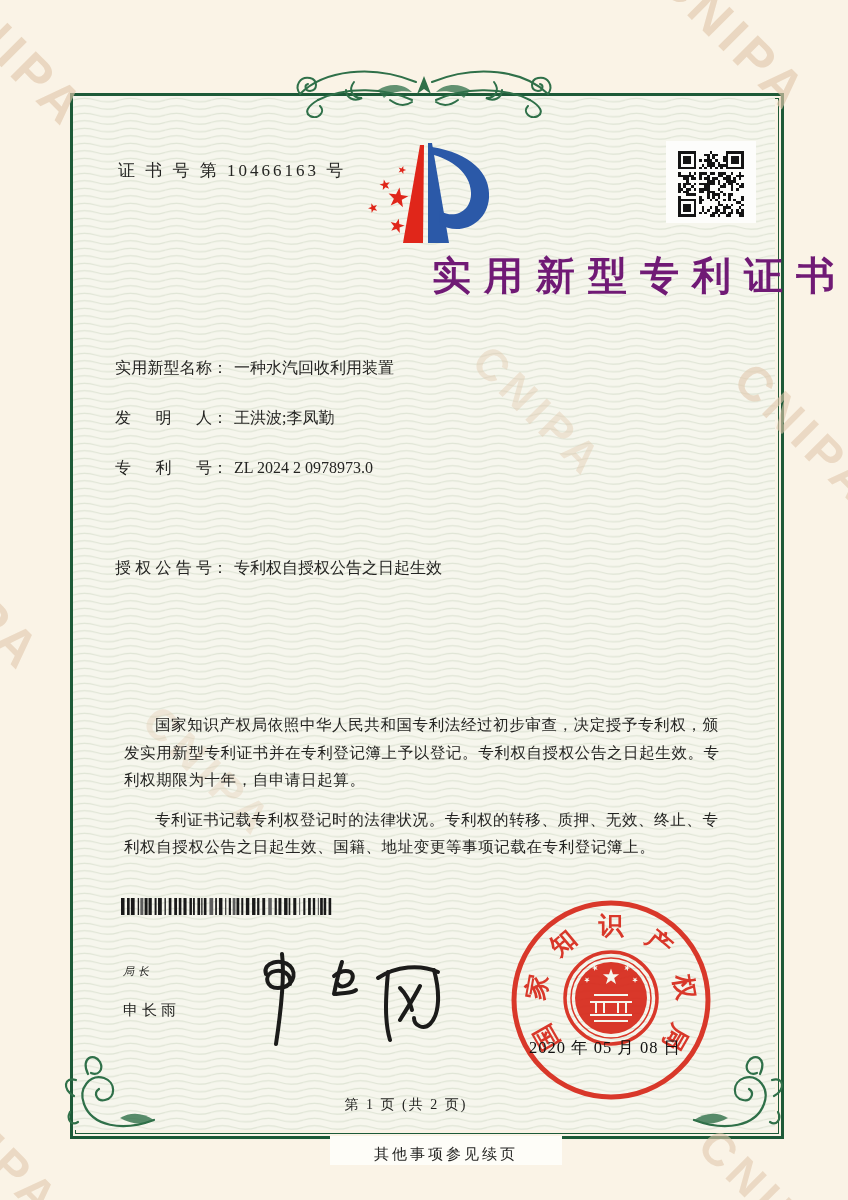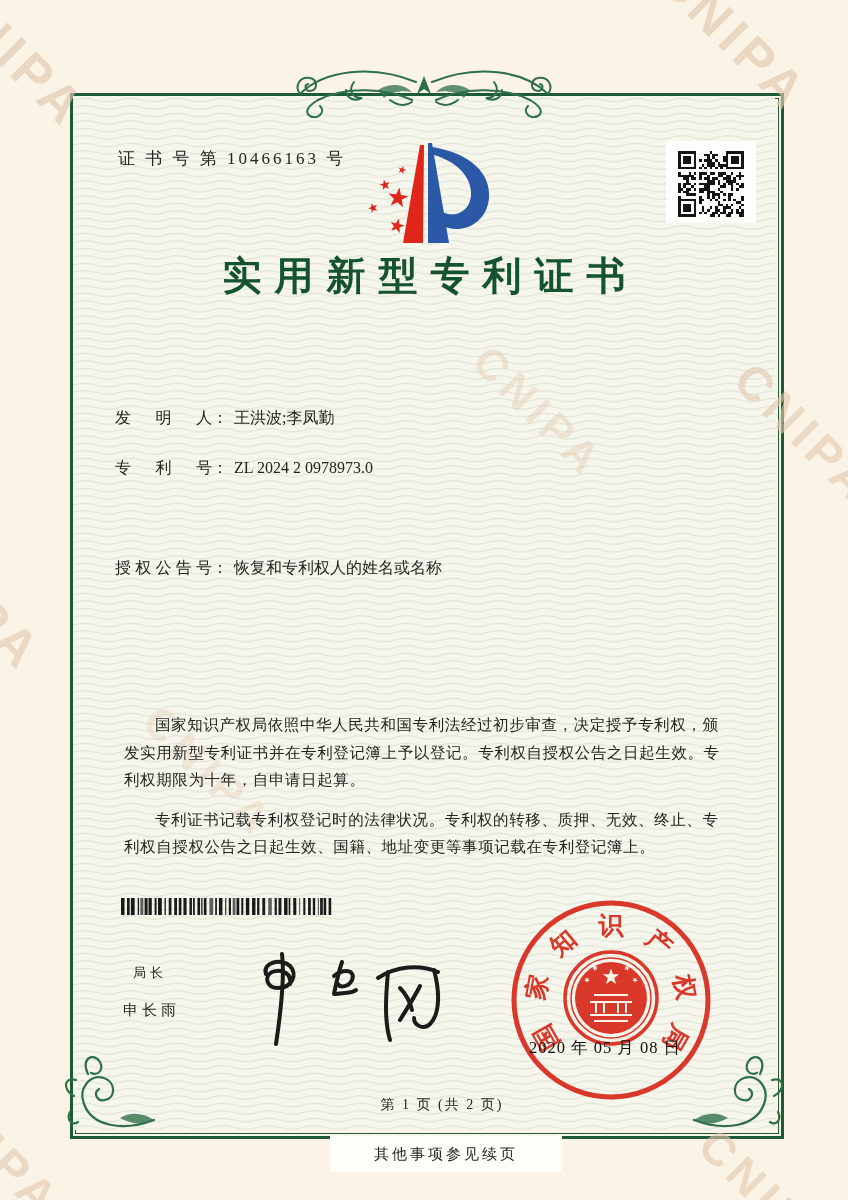--- a/index.html
+++ b/index.html
@@ -34,42 +34,42 @@
          border:3px solid var(--green);z-index:0;}
   #frame::before{content:"";position:absolute;inset:2px;border:1px solid var(--green);}
   #waves{position:absolute;inset:0;z-index:0;}
   .orn{position:absolute;z-index:2;pointer-events:none;}
   #flourish{left:294px;top:60px;}
   #corner-bl{left:58px;top:1050px;}
   #corner-br{left:690px;top:1050px;}
 
   
   .abs{position:absolute;z-index:3;}
-  #cert-no{left:118px;top:147px;font-size:17px;letter-spacing:3px;text-align:right;}
+  #cert-no{left:118px;top:159px;font-size:17px;letter-spacing:3px;text-align:right;}
   #logo{left:352px;top:140px;}
   #qr-box{left:666px;top:141px;width:90px;height:82px;background:#fdfdfb;}
   #qr-svg{position:absolute;left:12px;top:10px;}
-  #title{left:0;top:249px;width:848px;text-align:center;font-size:39px;font-weight:bold;
-         letter-spacing:13px;text-indent:13px;color:#14532d;}
+  #title{left:0;top:249px;width:848px;text-align:right;font-size:39px;font-weight:bold;
+         letter-spacing:13px;text-indent:13px;color:#701a75;}
   .row{left:115px;height:24px;font-size:16px;white-space:nowrap;}
   .row .label{display:inline-block;width:97px;text-align:justify;text-align-last:justify;vertical-align:bottom;}
   .row .colon{margin-right:6px;}
   .pair2{position:absolute;left:320px;top:0;}
   .pair2 .label{width:86px;}
   #paras{left:112px;top:699px;width:634px;font-size:15.5px;line-height:27.5px;letter-spacing:.6px;}
   #paras p{margin:12px;text-indent:2em;}
   #barcode{left:121px;top:898px;width:216px;height:17px;}
-  #chief-title{left:133px;top:964px;font-size:13px;letter-spacing:4px;}
+  #chief-title{left:123px;top:964px;font-size:11px;letter-spacing:4px;font-style:italic;}
   #chief-name{left:123px;top:1001px;font-size:15px;letter-spacing:4px;}
   #signature{left:238px;top:944px;}
   #seal{left:506px;top:895px;z-index:4;opacity:.92;}
   #seal-date{left:519px;top:1037px;width:172px;text-align:center;font-size:16.5px;
              letter-spacing:1px;z-index:5;color:#111;}
-  #page-foot{left:0;top:1096px;width:812px;text-align:center;font-size:14px;letter-spacing:2px;padding-left:36px;}
-  #note-box{left:330px;top:1136px;width:232px;height:36px;background:#fefdf8;
+  #page-foot{left:0;top:1096px;width:812px;text-align:center;font-size:14px;letter-spacing:2px;}
+  #note-box{left:330px;top:1136px;width:232px;height:29px;background:#fefdf8;
             text-align:center;font-size:15px;line-height:36px;letter-spacing:3px;z-index:3;}
 </style>
 </head>
 <body>
 
 <div id="page">
 
   <div class="wm wm1">CNIPA</div>
   <div class="wm wm2">CNIPA</div>
   <div class="wm wm3">CNIPA</div>
@@ -436,28 +436,31 @@
         <rect x="15" y="24" width="1" height="1" fill="#141414"></rect>
         <rect x="18" y="24" width="1" height="1" fill="#141414"></rect>
         <rect x="19" y="24" width="1" height="1" fill="#141414"></rect>
         <rect x="23" y="24" width="1" height="1" fill="#141414"></rect>
         <rect x="24" y="24" width="1" height="1" fill="#141414"></rect>
       </svg>
   </div>
 
   <div id="title" class="abs">实用新型专利证书</div>
 
+  <div class="row abs" style="top:358px">
+    <span class="label">实用新型名称</span><span class="colon">：</span><span class="value">一种水汽回收利用装置</span>
+  </div>
   <div class="row abs" style="top:408px">
     <span class="label">发明人</span><span class="colon">：</span><span class="value">王洪波;李凤勤</span>
   </div>
   <div class="row abs" style="top:458px">
     <span class="label">专利号</span><span class="colon">：</span><span class="value">ZL 2024 2 0978973.0</span>
   </div>
   <div class="row abs" style="top:558px">
-    <span class="label">授权公告号</span><span class="colon">：</span><span class="value">恢复和专利权人的姓名或名称</span>
+    <span class="label">授权公告号</span><span class="colon">：</span><span class="value">专利权自授权公告之日起生效</span>
   </div>
 
   <div id="paras" class="abs">
     <p>国家知识产权局依照中华人民共和国专利法经过初步审查，决定授予专利权，颁发实用新型专利证书并在专利登记簿上予以登记。专利权自授权公告之日起生效。专利权期限为十年，自申请日起算。</p>
     <p>专利证书记载专利权登记时的法律状况。专利权的转移、质押、无效、终止、专利权自授权公告之日起生效、国籍、地址变更等事项记载在专利登记簿上。</p>
   </div>
 
   <svg id="barcode" class="abs" width="216" height="17">
       <rect x="0.00" y="0" width="3.54" height="17" fill="#191919"></rect>
       <rect x="6.01" y="0" width="2.67" height="17" fill="#191919"></rect>

